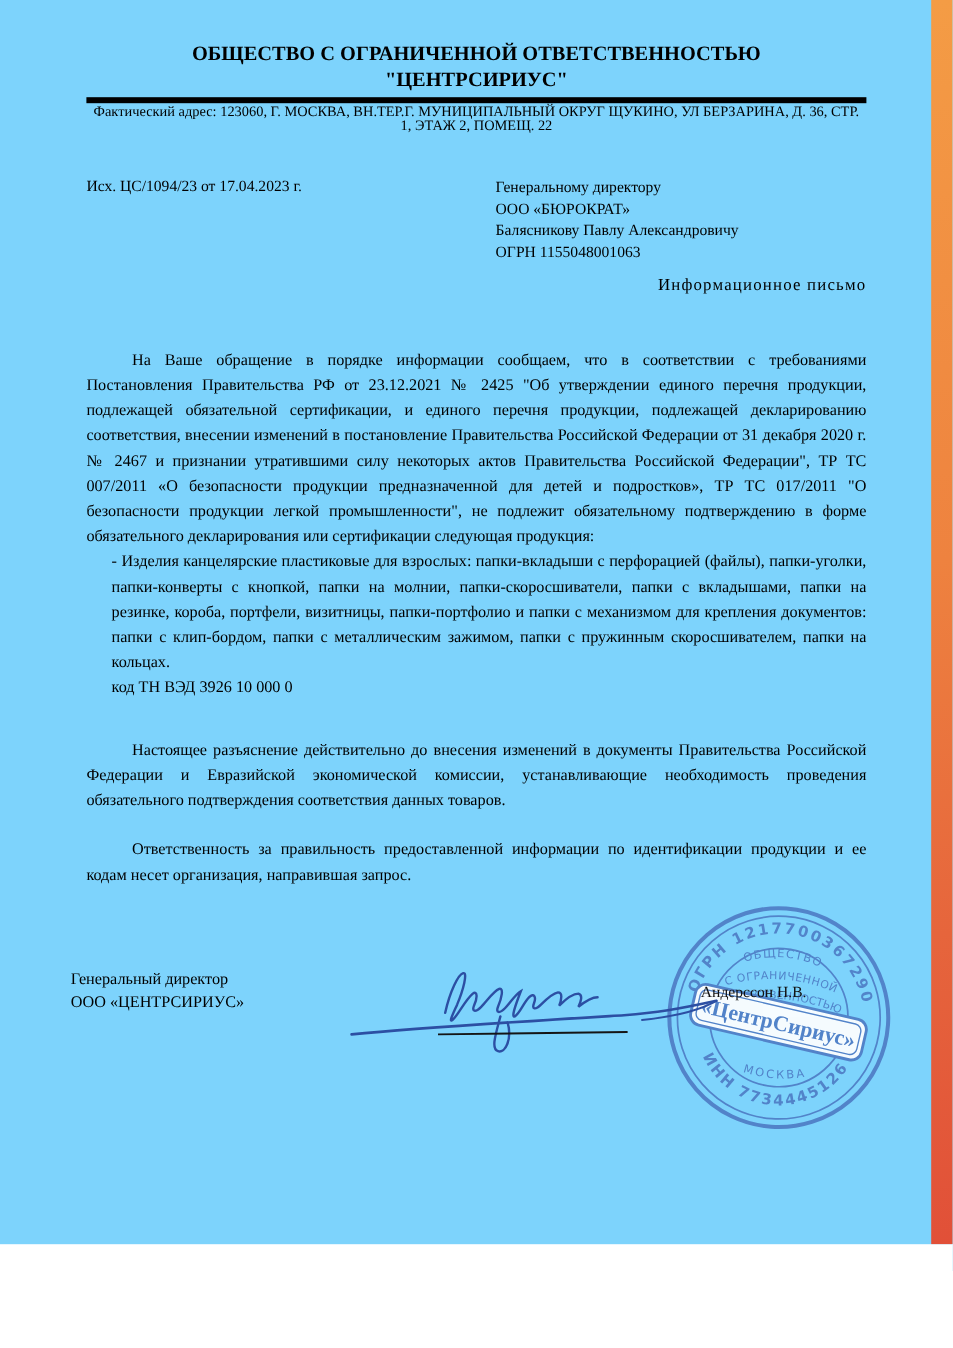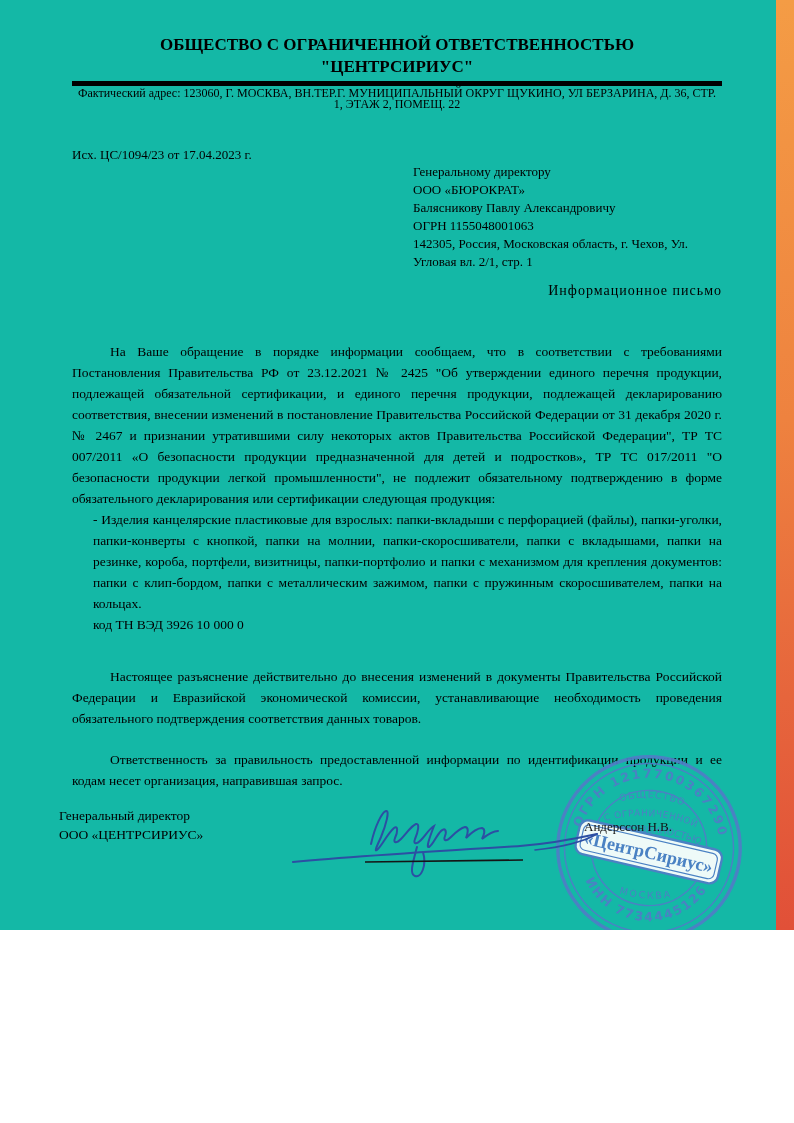--- a/index.html
+++ b/index.html
@@ -1,34 +1,34 @@
 <!DOCTYPE html>
 <html><head>
 <meta charset="utf-8">
 <style>
   * { margin:0; padding:0; box-sizing:border-box; }
   html,body { background:#ffffff; }
   .page {
     position:relative;
-    width:794px; height:930px;
-    background:#14b8a6;
+    width:794px; height:1037px;
+    background:#7dd3fc;
     overflow:hidden;
     font-family:"Liberation Serif", serif;
     color:#000;
   }
   
   .accent-strip {
     position:absolute; top:0; right:0; bottom:0; width:18px;
     background:linear-gradient(180deg,#f49c45 0%, #ee823f 45%, #e6653c 75%, #e15038 100%);
   }
   .content { position:absolute; left:72px; top:0; width:650px; }
   .company-title { margin-top:34px; text-align:center; font-weight:bold; font-size:17px; line-height:22px; }
   .rule { height:5px; background:#000; margin-top:3px; }
   .address-line { margin-top:2px; text-align:center; font-size:12px; line-height:10.5px; }
-  .ref-row { margin-top:38px; display:flex; align-items:flex-start; font-size:13px;flex-direction:column; }
+  .ref-row { margin-top:38px; display:flex; align-items:flex-start; font-size:13px; }
   .out-ref { white-space:nowrap; }
   .addressee { margin-left:auto; width:309px; line-height:18px; }
   .letter-title { margin-top:12px; text-align:right; font-size:14px; letter-spacing:1px; }
   .para { margin-top:0; font-size:13.5px; line-height:21px; text-align:justify; }
   .para.indent { text-indent:38px; }
   .p1 { margin-top:42px; }
   .list-block { margin-left:21px; margin-top:0; }
   .code-line { margin-left:21px; font-size:13.5px; line-height:21px; }
   .p2 { margin-top:31px; }
   .p3 { margin-top:20px; }
@@ -55,21 +55,20 @@
 
     <div class="address-line">Фактический адрес: 123060, Г. МОСКВА, ВН.ТЕР.Г. МУНИЦИПАЛЬНЫЙ ОКРУГ ЩУКИНО, УЛ БЕРЗАРИНА, Д. 36, СТР. 1, ЭТАЖ 2, ПОМЕЩ. 22</div>
 
     <div class="ref-row">
       <span class="out-ref">Исх. ЦС/1094/23 от 17.04.2023 г.</span>
       <div class="addressee">
         <div>Генеральному директору</div>
         <div>ООО «БЮРОКРАТ»</div>
         <div>Балясникову Павлу Александровичу</div>
         <div>ОГРН 1155048001063</div>
-        <div>142305, Россия, Московская область, г. Чехов, Ул. Угловая вл. 2/1, стр. 1</div>
       </div>
     </div>
 
     <div class="letter-title">Информационное письмо</div>
 
     <p class="para indent p1">На Ваше обращение в порядке информации сообщаем, что в соответствии с требованиями Постановления Правительства РФ от 23.12.2021 № 2425 "Об утверждении единого перечня продукции, подлежащей обязательной сертификации, и единого перечня продукции, подлежащей декларированию соответствия, внесении изменений в постановление Правительства Российской Федерации от 31 декабря 2020 г. № 2467 и признании утратившими силу некоторых актов Правительства Российской Федерации", ТР ТС 007/2011 «О безопасности продукции предназначенной для детей и подростков», ТР ТС 017/2011 "О безопасности продукции легкой промышленности", не подлежит обязательному подтверждению в форме обязательного декларирования или сертификации следующая продукция:</p>
     <p class="para list-block">- Изделия канцелярские пластиковые для взрослых: папки-вкладыши с перфорацией (файлы), папки-уголки, папки-конверты с кнопкой, папки на молнии, папки-скоросшиватели, папки с вкладышами, папки на резинке, короба, портфели, визитницы, папки-портфолио и папки с механизмом для крепления документов: папки с клип-бордом, папки с металлическим зажимом, папки с пружинным скоросшивателем, папки на кольцах.</p>
     <div class="code-line">код ТН ВЭД 3926 10 000 0</div>
     <p class="para indent p2">Настоящее разъяснение действительно до внесения изменений в документы Правительства Российской Федерации и Евразийской экономической комиссии, устанавливающие необходимость проведения обязательного подтверждения соответствия данных товаров.</p>
     <p class="para indent p3">Ответственность за правильность предоставленной информации по идентификации продукции и ее кодам несет организация, направившая запрос.</p>

